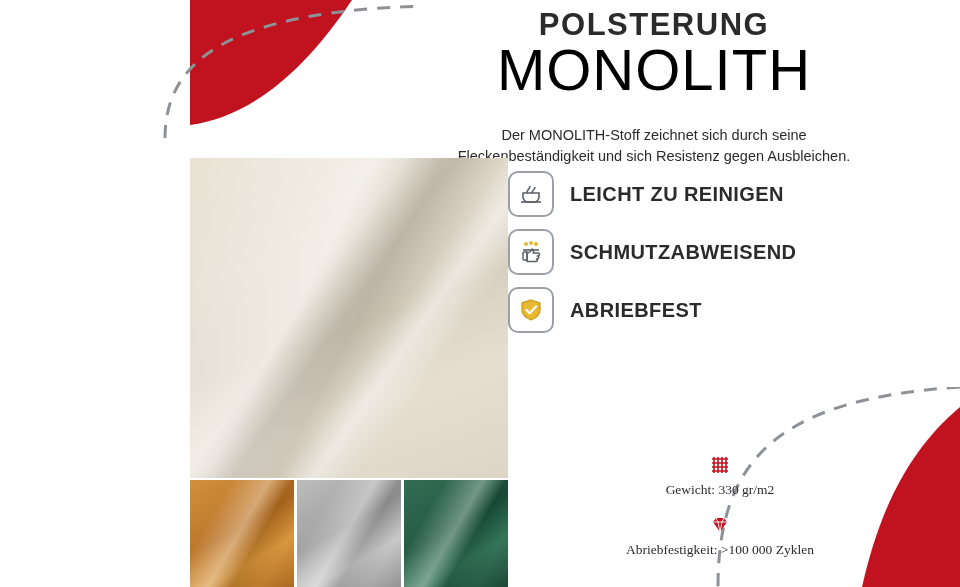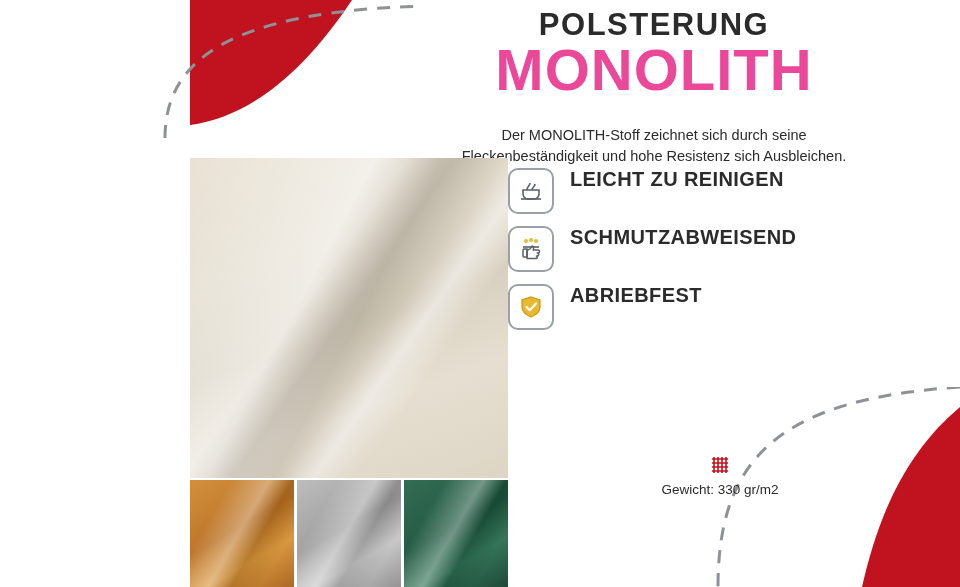--- a/index.html
+++ b/index.html
@@ -51,22 +51,22 @@
   }
   .title-top {
     font-size: 31px;
     font-weight: bold;
     color: #2b2b2b;
     letter-spacing: 1.5px;
     line-height: 1.1;
   }
   .title-main {
     font-size: 58px;
-    font-weight: bold;
-    color: #ec4899;
+    font-weight: normal;
+    color: #000000;
     letter-spacing: 1px;
     line-height: 1.05;
     margin-top: -2px;
   }
   .subtitle {
     margin-top: 24px;
     font-size: 14.5px;
     color: #2b2b2b;
     line-height: 1.45;
   }
@@ -116,21 +116,21 @@
 
   
   .features {
     position: absolute;
     left: 508px;
     top: 168px;
     width: 420px;
   }
   .feature {
     display: flex;
-    align-items: flex-start;
+    align-items: center;
     height: 52px;
     margin-bottom: 6px;
   }
   .feature-icon {
     width: 42px;
     height: 42px;
     flex: 0 0 42px;
     border: 2px solid #9aa0a6;
     border-radius: 10px;
     display: flex;
@@ -149,20 +149,21 @@
   
   .specs {
     position: absolute;
     left: 520px;
     top: 452px;
     width: 400px;
     text-align: center;
   }
   .spec {
     margin-bottom: 14px;
+    font-family: Liberation Serif, serif;
   }
   .spec-icon {
     height: 26px;
     display: flex;
     align-items: center;
     justify-content: center;
     margin-bottom: 4px;
   }
   .spec-text {
     font-size: 13.5px;
@@ -187,21 +188,21 @@
       <path d="M330,200 L330,20 C280,62 250,120 232,200 Z" fill="#c1121f"></path>
       <path d="M330,0 C150,12 88,70 88,200" fill="none" stroke="#8e9196" stroke-width="3" stroke-dasharray="13 10"></path>
     </svg>
   </div>
 
   <div class="header">
     <div class="title-top">POLSTERUNG</div>
     <div class="title-main">MONOLITH</div>
     <div class="subtitle">
       <div>Der MONOLITH-Stoff zeichnet sich durch seine</div>
-      <div>Fleckenbeständigkeit und hohe Resistenz sich Ausbleichen.</div>
+      <div>Fleckenbeständigkeit und sich Resistenz gegen Ausbleichen.</div>
     </div>
   </div>
 
   <div class="photo-main"></div>
 
   <div class="swatches">
     <div class="swatch" style="background:linear-gradient(150deg,#d08a31 0%,#b96e1f 45%,#d79337 70%,#a9631a 100%)"></div>
     <div class="swatch" style="background:linear-gradient(150deg,#b9b9b9 0%,#9c9c9c 45%,#c6c6c6 70%,#8f8f8f 100%)"></div>
     <div class="swatch" style="background:linear-gradient(150deg,#27654a 0%,#19523a 45%,#2d7053 70%,#14422f 100%)"></div>
   </div>
@@ -254,16 +255,25 @@
         <svg width="24" height="24" viewBox="0 0 24 24" xmlns="http://www.w3.org/2000/svg">
           <g stroke="#c1121f" stroke-width="1.6">
             <path d="M4,6 h16 M4,10 h16 M4,14 h16 M4,18 h16"></path>
             <path d="M6,4 v16 M10,4 v16 M14,4 v16 M18,4 v16"></path>
           </g>
         </svg>
       </div>
       <div class="spec-text">Gewicht: 330 gr/m2</div>
     </div>
 
+    <div class="spec">
+      <div class="spec-icon">
+        <svg width="24" height="24" viewBox="0 0 24 24" xmlns="http://www.w3.org/2000/svg">
+          <path d="M5,9 L8,5 h8 l3,4 l-7,10 z" fill="#c1121f"></path>
+          <path d="M5,9 h14 M8,5 l2,4 l2,10 l2,-10 l2,-4" fill="none" stroke="#ffffff" stroke-width="0.9"></path>
+        </svg>
+      </div>
+      <div class="spec-text">Abriebfestigkeit: &gt;100 000 Zyklen</div>
+    </div>
 
   </div>
 
 </div>
 
 </body></html>

